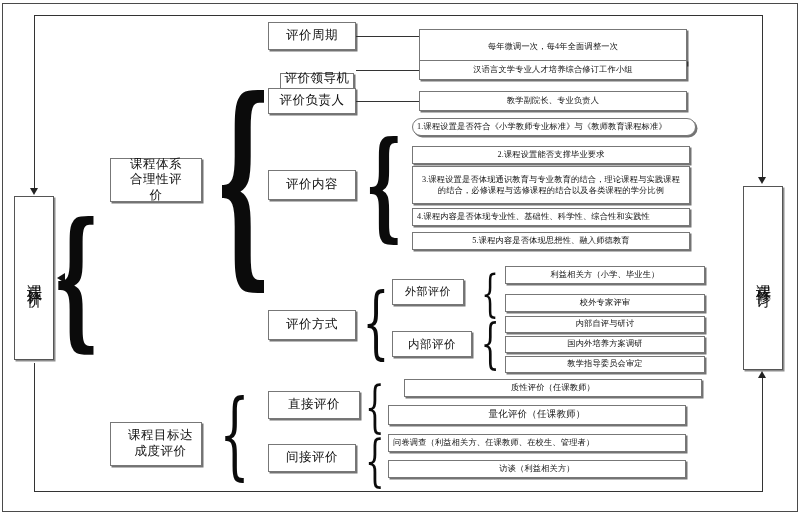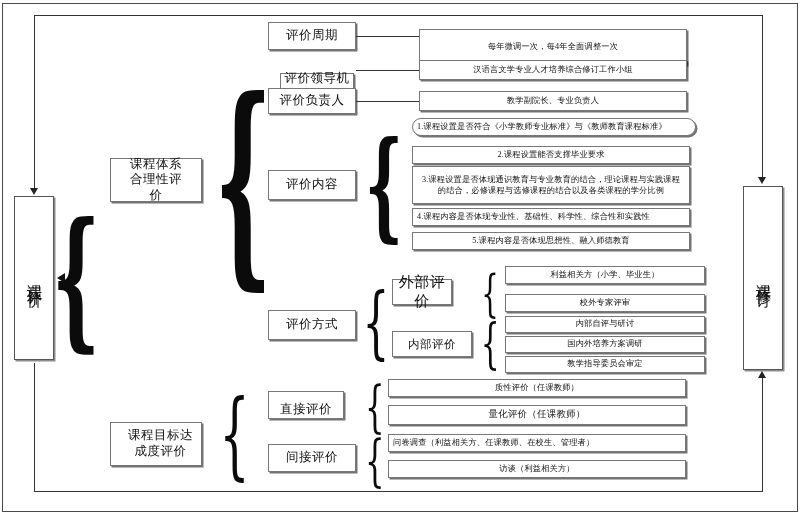--- a/index.html
+++ b/index.html
@@ -208,21 +208,21 @@
     <span>5.课程内容是否体现思想性、融入师德教育</span>
   </div>
 
   <div class="box node-label" style="left:268px; top:310px; width:88px; height:30px;">
     <span>评价方式</span>
   </div>
   <div class="brace" style="left:362px; top:276px; width:28px; height:92px; font-size:78px;">
     <span style="transform:scaleX(0.55);">{</span>
   </div>
 
-  <div class="box node-label" style="left:392px; top:279px; width:60px; height:26px; font-size:15px;">
+  <div class="box node-label" style="left:392px; top:279px; width:72px; height:26px; font-size:11px;">
     <span>外部评价</span>
   </div>
   <div class="brace" style="left:478px; top:265px; width:24px; height:58px; font-size:50px;">
     <span style="transform:scaleX(0.55);">{</span>
   </div>
   <div class="box leaf" style="left:505px; top:266px; width:200px; height:18px;">
     <span>利益相关方（小学、毕业生）</span>
   </div>
   <div class="box leaf" style="left:505px; top:294px; width:200px; height:18px;">
     <span>校外专家评审</span>
@@ -241,27 +241,27 @@
     <span>国内外培养方案调研</span>
   </div>
   <div class="box leaf" style="left:505px; top:356px; width:200px; height:17px;">
     <span>教学指导委员会审定</span>
   </div>
 
   <div class="brace" style="left:218px; top:382px; width:34px; height:104px; font-size:96px;">
     <span style="transform:scaleX(0.5);">{</span>
   </div>
 
-  <div class="box node-label" style="left:268px; top:391px; width:76px; height:28px;align-items:flex-end;">
+  <div class="box node-label" style="left:268px; top:391px; width:92px; height:28px;">
     <span>直接评价</span>
   </div>
   <div class="brace" style="left:362px; top:376px; width:26px; height:62px; font-size:56px;">
     <span style="transform:scaleX(0.55);">{</span>
   </div>
-  <div class="box leaf" style="left:388px; top:379px; width:298px; height:18px;">
+  <div class="box leaf" style="left:404px; top:379px; width:298px; height:18px;">
     <span>质性评价（任课教师）</span>
   </div>
   <div class="box leaf" style="left:388px; top:405px; width:298px; height:20px; font-size:9.5px;">
     <span>量化评价（任课教师）</span>
   </div>
 
   <div class="box node-label" style="left:268px; top:444px; width:88px; height:28px;">
     <span>间接评价</span>
   </div>
   <div class="brace" style="left:362px; top:430px; width:26px; height:62px; font-size:56px;">

